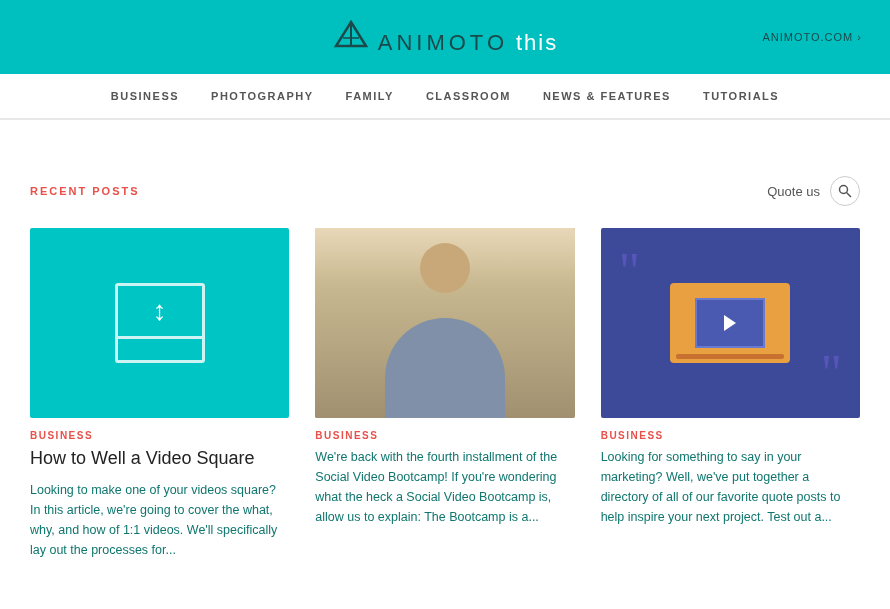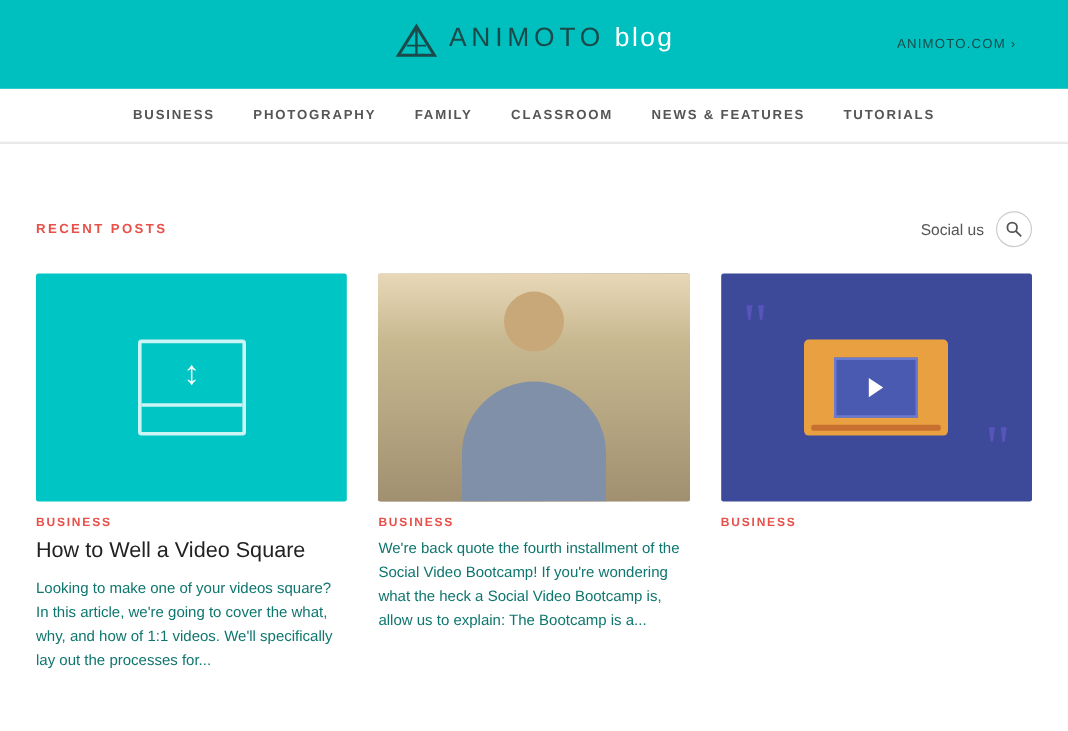--- a/index.html
+++ b/index.html
@@ -9,21 +9,21 @@
     .header {
       background: #00bfbf;
       padding: 18px 0;
       display: flex;
       align-items: center;
       justify-content: center;
       position: relative;
     }
     .header-logo {
       display: flex;
-      align-items: flex-start;
+      align-items: flex-end;
       gap: 8px;
     }
     .logo-icon {
       width: 38px;
       height: 38px;
     }
     .logo-text {
       font-size: 22px;
       font-weight: 300;
       color: #1a4a4a;
@@ -31,21 +31,21 @@
       text-transform: uppercase;
     }
     .logo-blog {
       font-size: 22px;
       font-weight: 300;
       color: #fff;
       letter-spacing: 2px;
     }
     .header-link {
       position: absolute;
-      right: 43px;
+      right: 28px;
       font-size: 11px;
       color: #1a4a4a;
       letter-spacing: 1px;
       text-transform: uppercase;
       cursor: pointer;
     }
 
     
     .nav {
       background: #fff;
@@ -297,42 +297,42 @@
 <body>
 
 <header class="header">
   <div class="header-logo">
     <svg class="logo-icon" viewBox="0 0 38 38">
       <polygon points="19,4 34,28 4,28" fill="none" stroke="#1a4a4a" stroke-width="2.5"></polygon>
       <line x1="19" y1="4" x2="19" y2="28" stroke="#1a4a4a" stroke-width="2"></line>
       <line x1="11" y1="20" x2="27" y2="20" stroke="#1a4a4a" stroke-width="1.5"></line>
     </svg>
     <span class="logo-text">ANIMOTO</span>
-    <span class="logo-blog">blog</span>
+    <span class="logo-blog">this</span>
   </div>
   <span class="header-link">ANIMOTO.COM ›</span>
 </header>
 
 <nav class="nav">
   <span class="nav-item">BUSINESS</span>
   <span class="nav-item">PHOTOGRAPHY</span>
   <span class="nav-item">FAMILY</span>
   <span class="nav-item">CLASSROOM</span>
   <span class="nav-item">NEWS &amp; FEATURES</span>
   <span class="nav-item">TUTORIALS</span>
 </nav>
 
 <div class="divider"></div>
 
 <main class="main">
 
   <div class="section-header">
     <span class="section-title">RECENT POSTS</span>
     <div class="follow-search">
-      <span class="follow-text">Social us</span>
+      <span class="follow-text">Quote us</span>
       <div class="search-icon-btn">
         <svg width="14" height="14" viewBox="0 0 14 14">
           <circle cx="5.5" cy="5.5" r="4" fill="none" stroke="#555" stroke-width="1.5"></circle>
           <line x1="8.5" y1="8.5" x2="13" y2="13" stroke="#555" stroke-width="1.5"></line>
         </svg>
       </div>
     </div>
   </div>
 
   <div class="posts-grid">
@@ -349,31 +349,32 @@
       <span class="post-category">BUSINESS</span>
       <h2 class="post-title">How to Well a Video Square</h2>
       <p class="post-excerpt">Looking to make one of your videos square? In this article, we're going to cover the what, why, and how of 1:1 videos. We'll specifically lay out the processes for...</p>
     </article>
 
     <article class="post-card">
       <div class="post-image post-image-photo">
         <div class="photo-bg"></div>
       </div>
       <span class="post-category">BUSINESS</span>
-      <p class="post-excerpt">We're back quote the fourth installment of the Social Video Bootcamp! If you're wondering what the heck a Social Video Bootcamp is, allow us to explain: The Bootcamp is a...</p>
+      <p class="post-excerpt">We're back with the fourth installment of the Social Video Bootcamp! If you're wondering what the heck a Social Video Bootcamp is, allow us to explain: The Bootcamp is a...</p>
     </article>
 
     <article class="post-card">
       <div class="post-image post-image-purple">
         <span class="quote-left">"</span>
         <div class="laptop-graphic">
           <div class="laptop-screen">
             <div class="play-triangle"></div>
           </div>
           <div class="keyboard-row"></div>
         </div>
         <span class="quote-right">"</span>
       </div>
       <span class="post-category">BUSINESS</span>
+      <p class="post-excerpt">Looking for something to say in your marketing? Well, we've put together a directory of all of our favorite quote posts to help inspire your next project. Test out a...</p>
     </article>
 
   </div>
 </main>
 
 </body></html>

